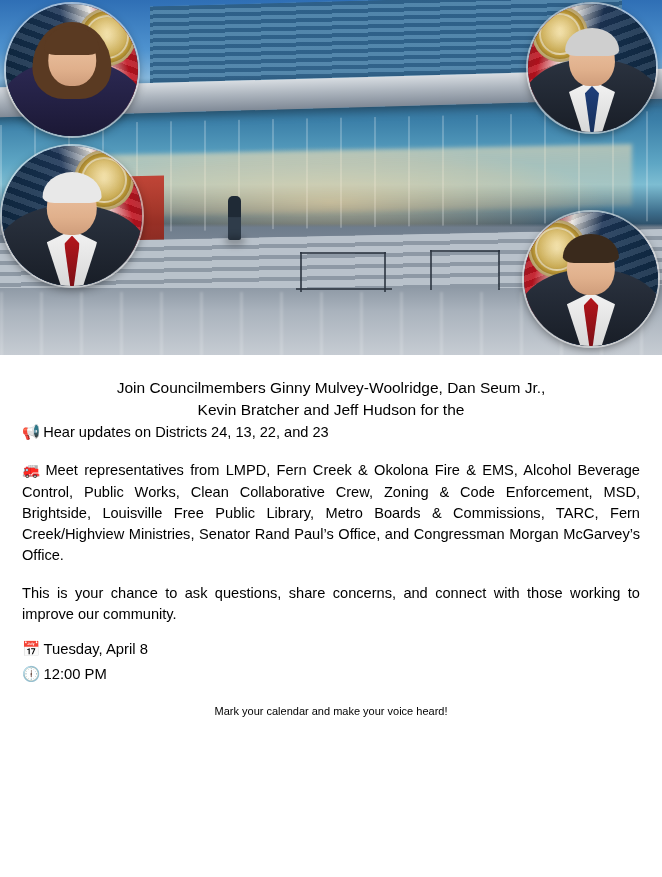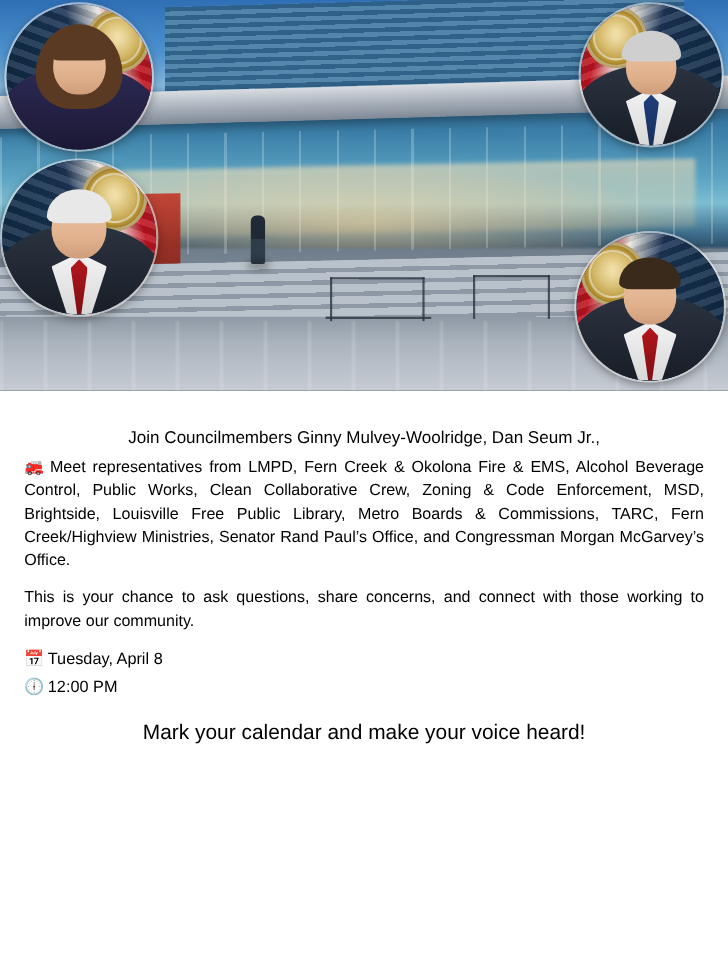--- a/index.html
+++ b/index.html
@@ -242,59 +242,59 @@
   }
 
   
   .content {
     padding: 14px 22px 0 22px;
   }
   .join-line {
     text-align: center;
     font-size: 15.5px;
     line-height: 1.42;
-    margin: 19px 0 0 0;
+    margin: 8px 0 0 0;
   }
   .headline {
     text-align: center;
     font-size: 32px;
     font-weight: bold;
     letter-spacing: -0.2px;
     margin: 10px 0 8px 0;
   }
   .subhead {
     text-align: center;
     font-size: 15px;
     margin: 0 0 16px 0;
   }
   .para {
     font-size: 14.6px;
     line-height: 1.46;
     text-align: justify;
-    margin: 4px 0 12px 0;
+    margin: 16px 0 12px 0;
   }
   .bullet-row {
     font-size: 14.6px;
     line-height: 1.46;
     margin: 0 0 2px 0;
   }
   .emoji {
     font-family: "DejaVu Sans", sans-serif;
     margin-right: 3px;
   }
   .details {
     margin-top: 11px;
   }
   .detail-line {
     font-size: 14.8px;
     line-height: 1.62;
   }
   .closing {
     text-align: center;
-    font-size: 19px;
+    font-size: 11px;
     margin-top: 18px;
   }
 </style>
 </head>
 <body>
 
 <div class="hero">
   <div class="hero-photo">
     <div class="louvers"></div>
     <div class="roof"></div>
@@ -353,24 +353,28 @@
     <div class="p-tie"></div>
     <div class="p-head" style="top:26px;"></div>
     <div class="p-hair dark" style="top:22px;"></div>
   </div>
 </div>
 
 <div class="content">
 
   <div class="join-line">
     <span>Join Councilmembers Ginny Mulvey-Woolridge, Dan Seum Jr.,</span><br>
-  </div>
-
-
-
+    <span>Kevin Bratcher and Jeff Hudson for the</span>
+  </div>
+
+
+
+  <div class="bullet-row">
+    <span class="emoji">📢</span><span>Hear updates on Districts 24, 13, 22, and 23</span>
+  </div>
 
   <div class="para">
     <span class="emoji">🚒</span><span>Meet representatives from LMPD, Fern Creek &amp; Okolona Fire &amp; EMS, Alcohol Beverage Control, Public Works, Clean Collaborative Crew, Zoning &amp; Code Enforcement, MSD, Brightside, Louisville Free Public Library, Metro Boards &amp; Commissions, TARC, Fern Creek/Highview Ministries, Senator Rand Paul’s Office, and Congressman Morgan McGarvey’s Office.</span>
   </div>
 
   <div class="para">This is your chance to ask questions, share concerns, and connect with those working to improve our community.</div>
 
   <div class="details">
     <div class="detail-line">
       <span class="emoji">📅</span><span>Tuesday, April 8</span>

